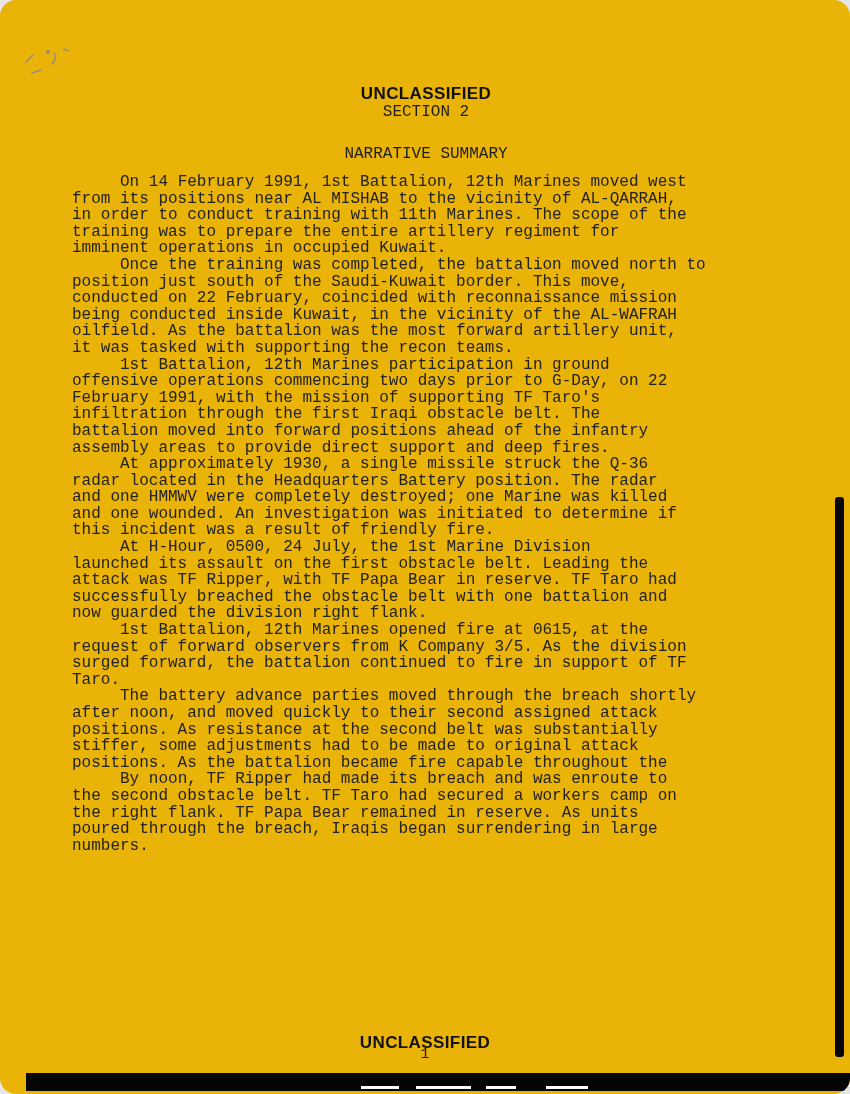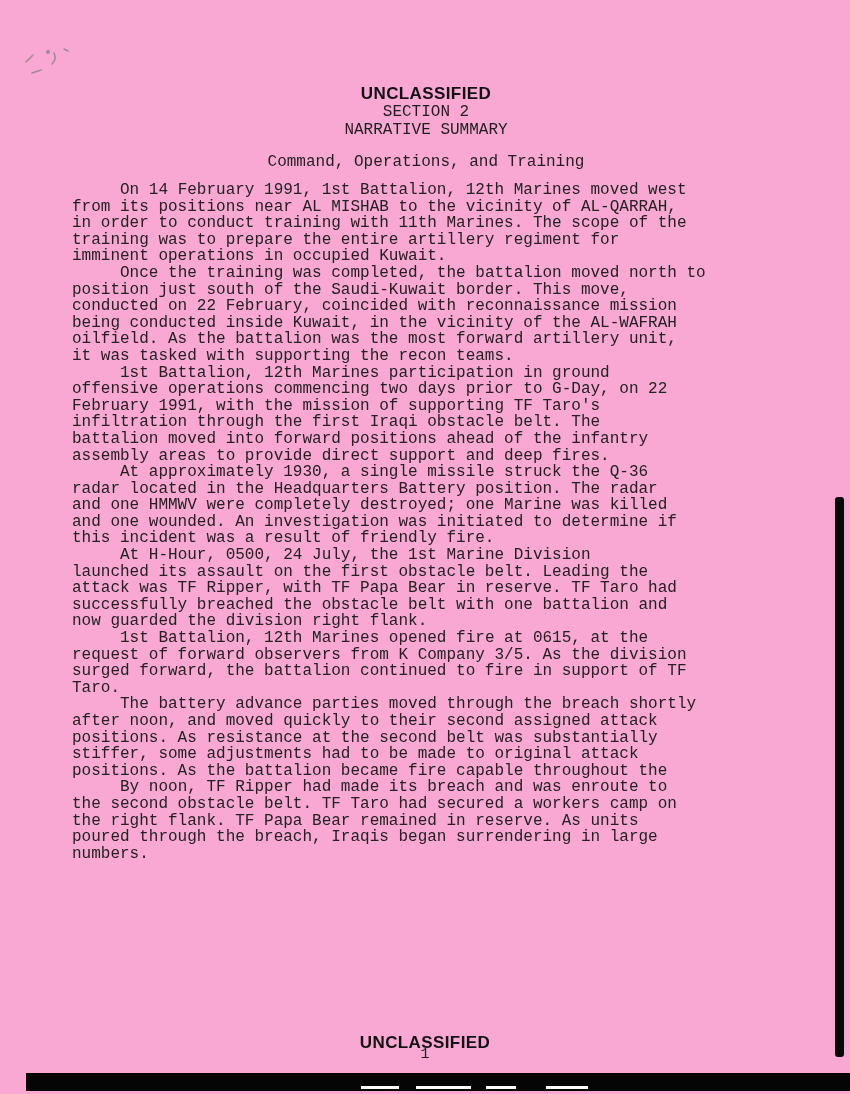--- a/index.html
+++ b/index.html
@@ -2,23 +2,24 @@
 <html><head>
 <meta charset="utf-8">
 <style>
   html, body { margin: 0; padding: 0; }
   body { background: #e6e6e6; }
   .page {
     position: relative;
     width: 850px;
     height: 1094px;
     margin: 0 auto;
-    background: #f9a8d4;
+    background: #eab308;
     overflow: hidden;
     color: #1f1f1f;
+    border-radius: 16px;
   }
   .content {
     position: relative;
     padding: 0 70px 0 72px; 
   }
   .sans-bold {
     font-family: "Liberation Sans", "DejaVu Sans", sans-serif;
     font-weight: bold;
     font-size: 17px;
     line-height: 20px;
@@ -26,21 +27,21 @@
     color: #121212;
   }
   .mono {
     font-family: "Liberation Mono", "DejaVu Sans Mono", monospace;
     font-size: 16px;
     color: #1f1f1f;
   }
   .center { text-align: center; }
   .top-classification { margin-top: 84px; text-align: center; }
   .section-line   { line-height: 17px; }
-  .title-line     { margin-top: 1px; line-height: 17px; }
+  .title-line     { margin-top: 25px; line-height: 17px; }
   .subtitle-line  { margin-top: 15px; line-height: 17px; }
   .bodytext {
     margin-top: 11px;
     font-family: "Liberation Mono", "DejaVu Sans Mono", monospace;
     font-size: 16px;
     line-height: 16.6px;
     color: #222;
   }
   .bodytext p {
     margin: 0;
@@ -107,21 +108,20 @@
     </g>
   </svg>
 
   <div class="content">
     <div class="sans-bold top-classification">UNCLASSIFIED</div>
 
     <div class="mono center section-line">SECTION 2</div>
 
     <div class="mono center title-line">NARRATIVE SUMMARY</div>
 
-    <div class="mono center subtitle-line">Command, Operations, and Training</div>
 
     <div class="bodytext">
       <p>     On 14 February 1991, 1st Battalion, 12th Marines moved west
 from its positions near AL MISHAB to the vicinity of AL-QARRAH,
 in order to conduct training with 11th Marines. The scope of the
 training was to prepare the entire artillery regiment for
 imminent operations in occupied Kuwait.</p>
       <p>     Once the training was completed, the battalion moved north to
 position just south of the Saudi-Kuwait border. This move,
 conducted on 22 February, coincided with reconnaissance mission

